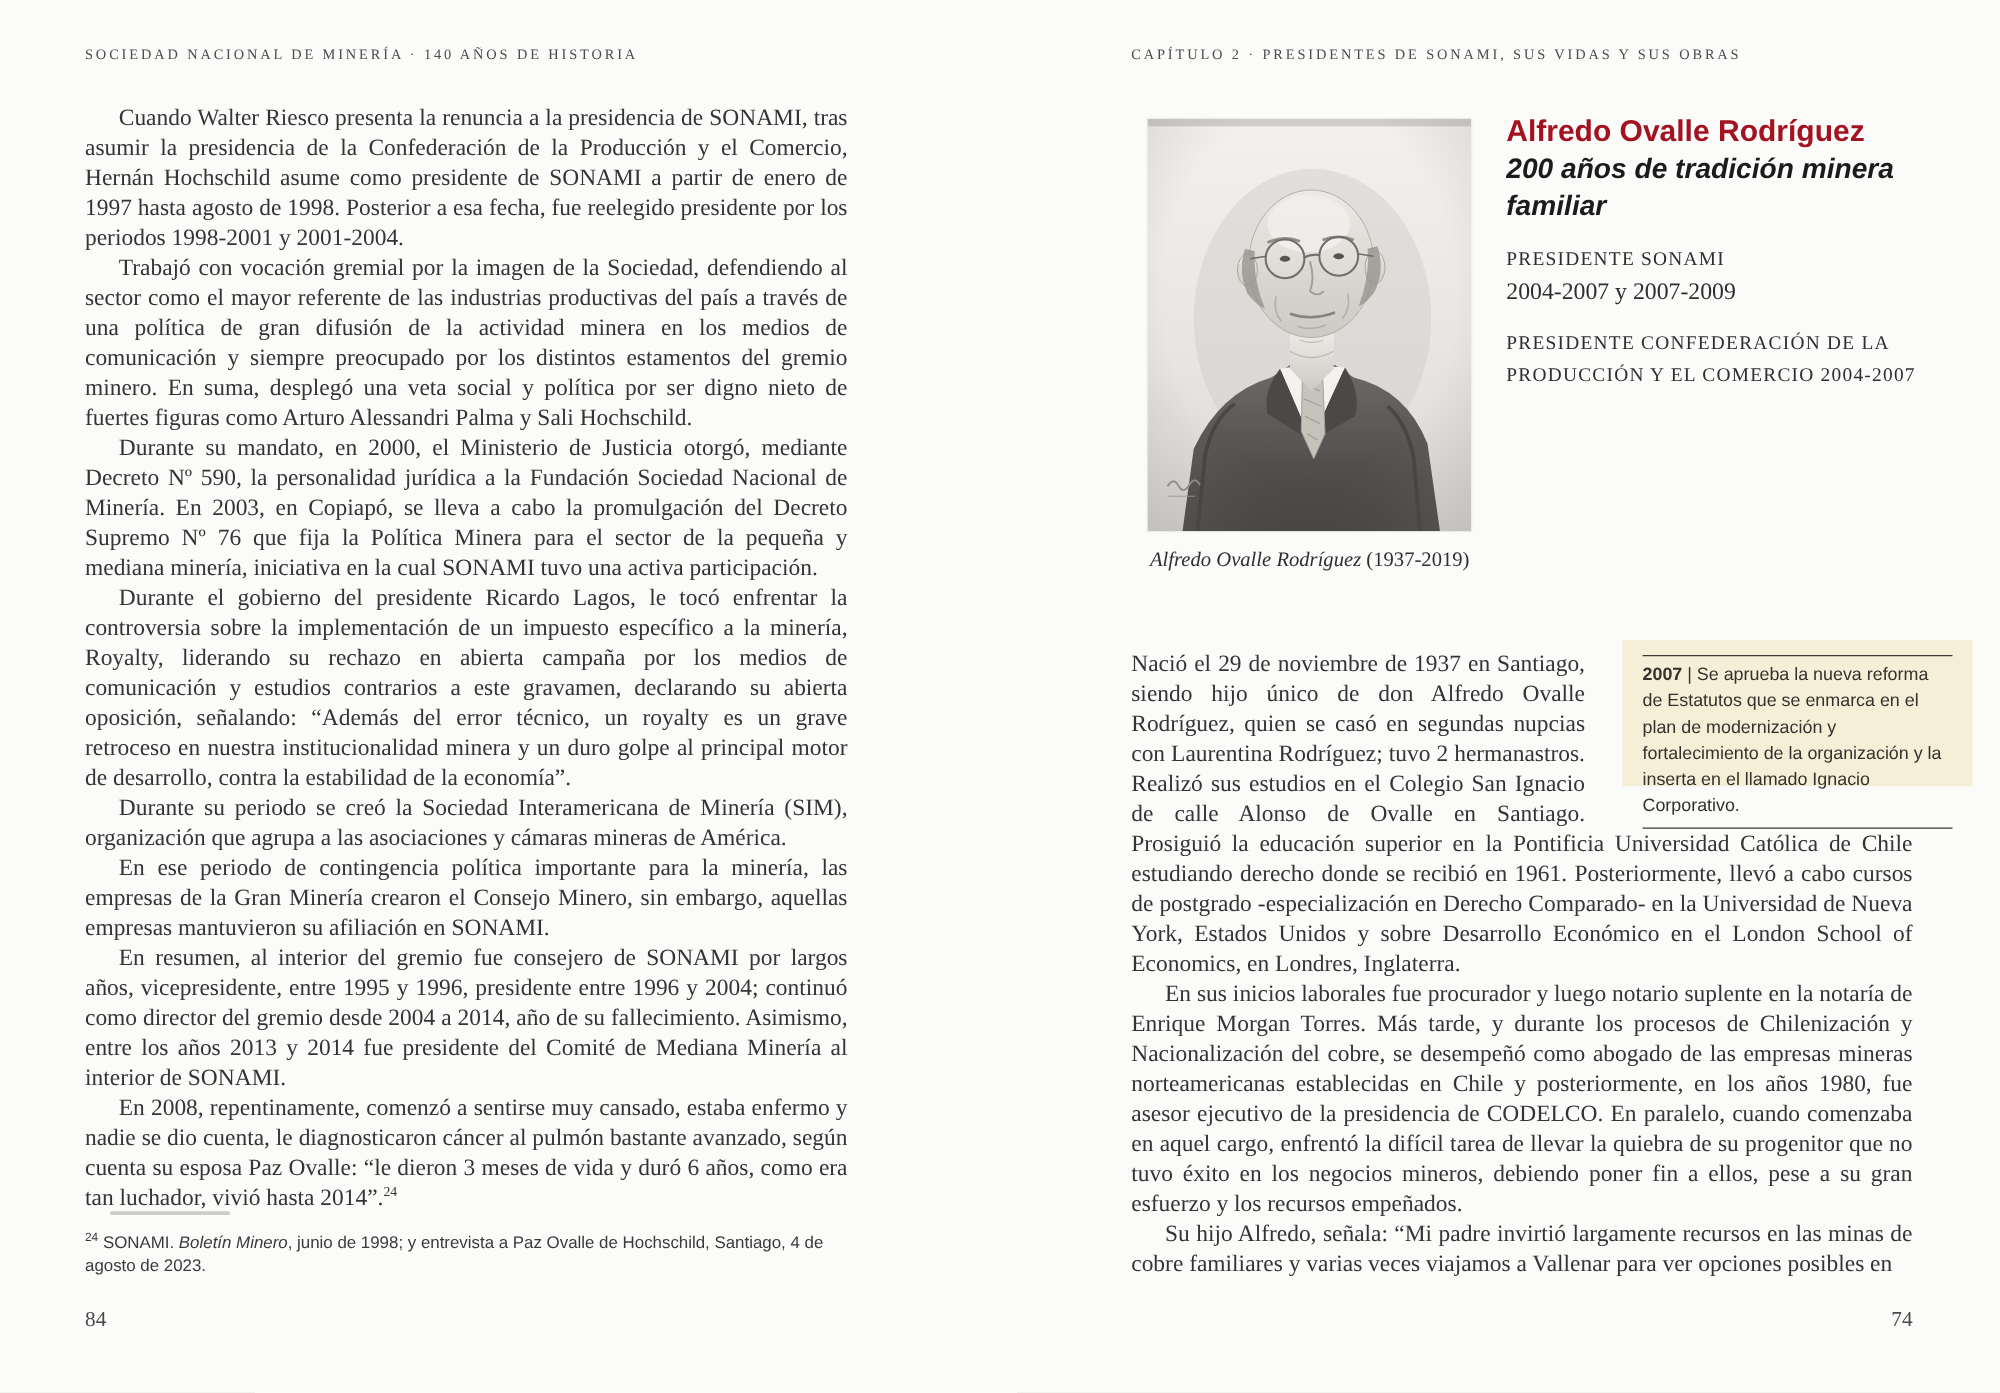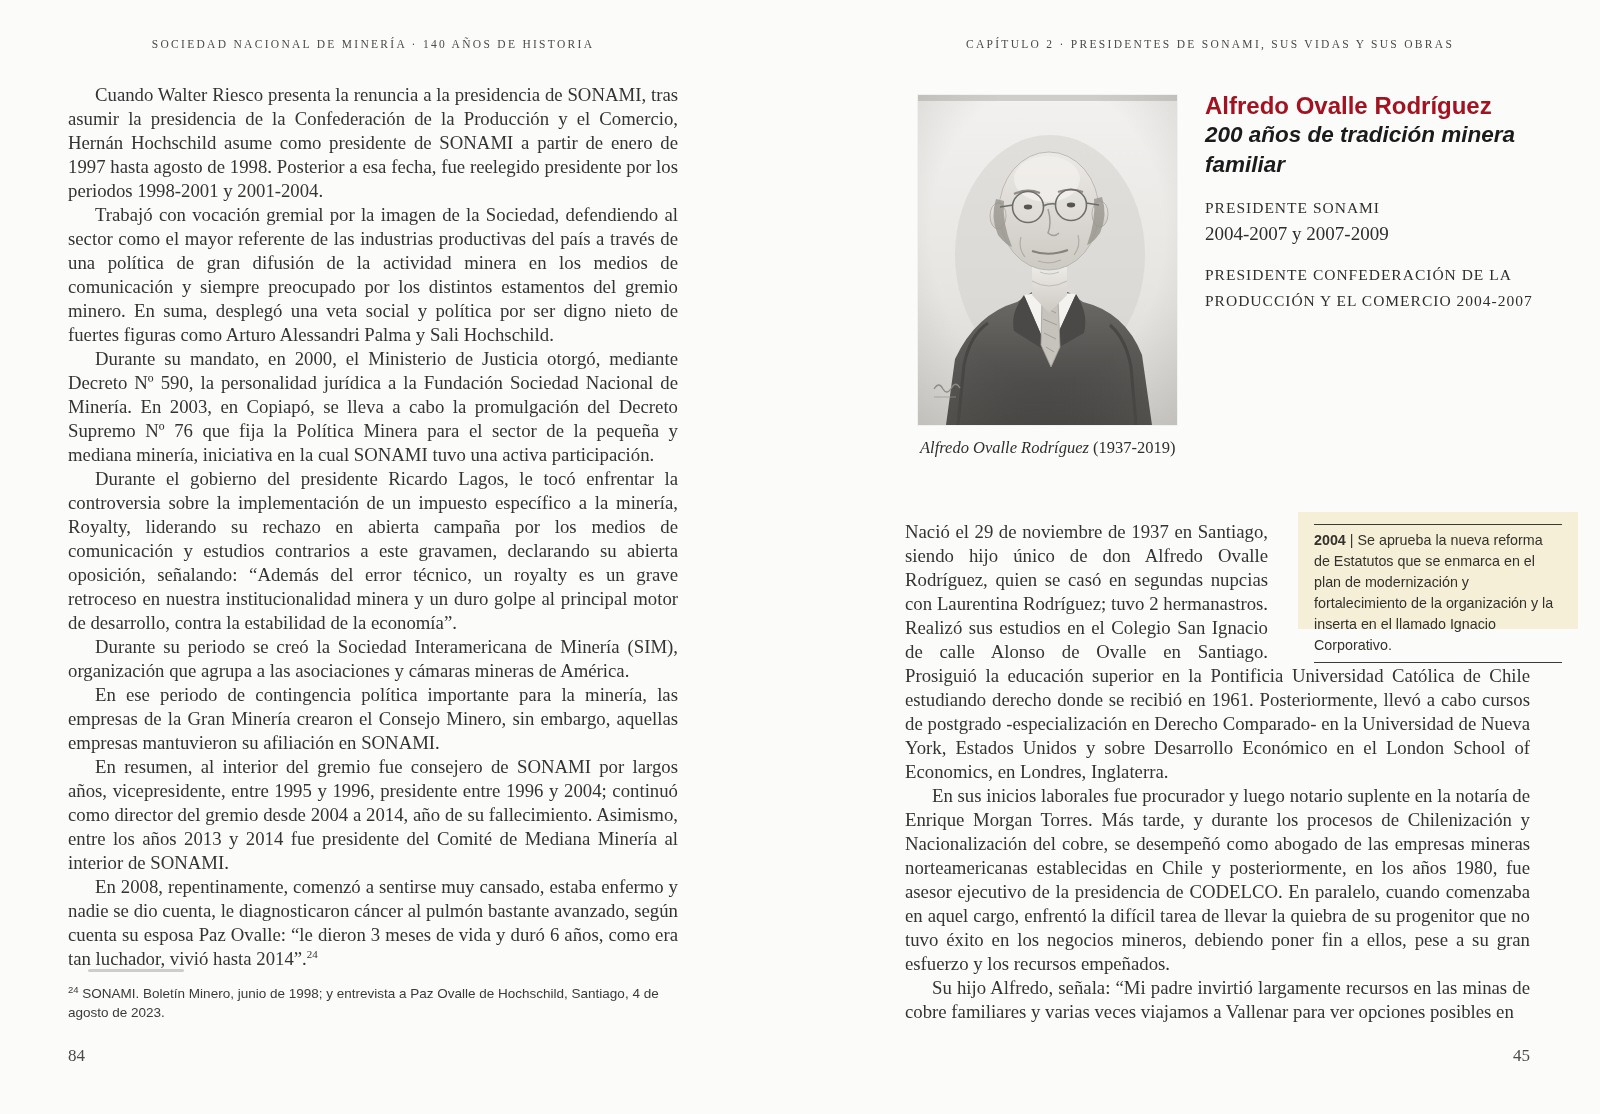--- a/index.html
+++ b/index.html
@@ -7,21 +7,21 @@
     position:relative;
     width:1600px;height:1114px;
     background:#fbfbfa;
     font-family:"Liberation Serif",serif;
     color:#343434;
     overflow:hidden;
   }
   
   .running-head{
     position:absolute;top:38px;width:610px;
-    text-align:center;
+    text-align:left;
     font-family:"Liberation Serif",serif;
     font-size:11.5px;letter-spacing:2.3px;
     color:#4a4a4a;
   }
   #head-left{left:68px;}
   #head-right{left:905px;}
 
   
   #left-body{
     position:absolute;left:68px;top:83px;width:610px;
@@ -35,21 +35,21 @@
   #footnote-rule{
     position:absolute;left:88px;top:969px;width:96px;height:3px;
     background:#b5b4b2;border-radius:2px;opacity:.65;
   }
   #footnote{
     position:absolute;left:68px;top:984px;width:615px;
     font-family:"Liberation Sans",sans-serif;
     font-size:13.5px;line-height:19px;color:#3a3a3a;
   }
   #footnote sup{font-size:9.5px;line-height:0;}
-  #footnote .work{}
+  #footnote .work{font-style:italic;}
 
   .page-number{
     position:absolute;top:1046px;
     font-size:17px;color:#4a4a4a;
   }
   #pageno-left{left:68px;}
   #pageno-right{left:1500px;width:30px;text-align:right;}
 
   
   #portrait{
@@ -128,21 +128,21 @@
       <span>En 2008, repentinamente, comenzó a sentirse muy cansado, estaba enfermo y nadie se dio cuenta, le diagnosticaron cáncer al pulmón bastante avanzado, según cuenta su esposa Paz Ovalle: “le dieron 3 meses de vida y duró 6 años, como era tan luchador, vivió hasta 2014”.</span><sup class="fn">24</sup>
     </p>
   </div>
 
   <div id="footnote-rule"></div>
   <div id="footnote">
     <sup>24</sup><span> SONAMI. </span><span class="work">Boletín Minero</span><span>, junio de 1998; y entrevista a Paz Ovalle de Hochschild, Santiago, 4 de agosto de 2023.</span>
   </div>
 
   <div id="pageno-left" class="page-number">84</div>
-  <div id="pageno-right" class="page-number">45</div>
+  <div id="pageno-right" class="page-number">74</div>
 
   <svg id="portrait" viewBox="0 0 259 330" xmlns="http://www.w3.org/2000/svg" aria-hidden="true">
     <defs>
       <linearGradient id="bgGrad" x1="0" y1="0" x2="0" y2="1">
         <stop offset="0" stop-color="#f2f1ef"></stop>
         <stop offset="0.6" stop-color="#e7e5e2"></stop>
         <stop offset="1" stop-color="#d9d7d3"></stop>
       </linearGradient>
       <linearGradient id="suitGrad" x1="0" y1="0" x2="0" y2="1">
         <stop offset="0" stop-color="#6d6b68"></stop>
@@ -221,21 +221,21 @@
       <div class="cred-caps">PRESIDENTE SONAMI</div>
       <div class="cred-years">2004-2007 y 2007-2009</div>
       <div class="cred-caps">PRESIDENTE CONFEDERACIÓN DE LA PRODUCCIÓN Y EL COMERCIO 2004-2007</div>
     </div>
   </div>
 
   <div id="right-body">
     <div id="note-spacer"></div>
     <div id="note-box">
       <div class="note-line top"></div>
-      <span id="note-year">2004</span><span> | </span><span>Se aprueba la nueva reforma de Estatutos que se enmarca en el plan de modernización y fortalecimiento de la organización y la inserta en el llamado Ignacio Corporativo.</span>
+      <span id="note-year">2007</span><span> | </span><span>Se aprueba la nueva reforma de Estatutos que se enmarca en el plan de modernización y fortalecimiento de la organización y la inserta en el llamado Ignacio Corporativo.</span>
       <div class="note-line bottom"></div>
     </div>
     <p>Nació el 29 de noviembre de 1937 en Santiago, siendo hijo único de don Alfredo Ovalle Rodríguez, quien se casó en segundas nupcias con Laurentina Rodríguez; tuvo 2 hermanastros. Realizó sus estudios en el Colegio San Ignacio de calle Alonso de Ovalle en Santiago. Prosiguió la educación superior en la Pontificia Universidad Católica de Chile estudiando derecho donde se recibió en 1961. Posteriormente, llevó a cabo cursos de postgrado -especialización en Derecho Comparado- en la Universidad de Nueva York, Estados Unidos y sobre Desarrollo Económico en el London School of Economics, en Londres, Inglaterra.</p>
     <p class="indent">En sus inicios laborales fue procurador y luego notario suplente en la notaría de Enrique Morgan Torres. Más tarde, y durante los procesos de Chilenización y Nacionalización del cobre, se desempeñó como abogado de las empresas mineras norteamericanas establecidas en Chile y posteriormente, en los años 1980, fue asesor ejecutivo de la presidencia de CODELCO. En paralelo, cuando comenzaba en aquel cargo, enfrentó la difícil tarea de llevar la quiebra de su progenitor que no tuvo éxito en los negocios mineros, debiendo poner fin a ellos, pese a su gran esfuerzo y los recursos empeñados.</p>
     <p class="indent">Su hijo Alfredo, señala: “Mi padre invirtió largamente recursos en las minas de cobre familiares y varias veces viajamos a Vallenar para ver opciones posibles en</p>
   </div>
 
 </div>
 
 </body></html>

